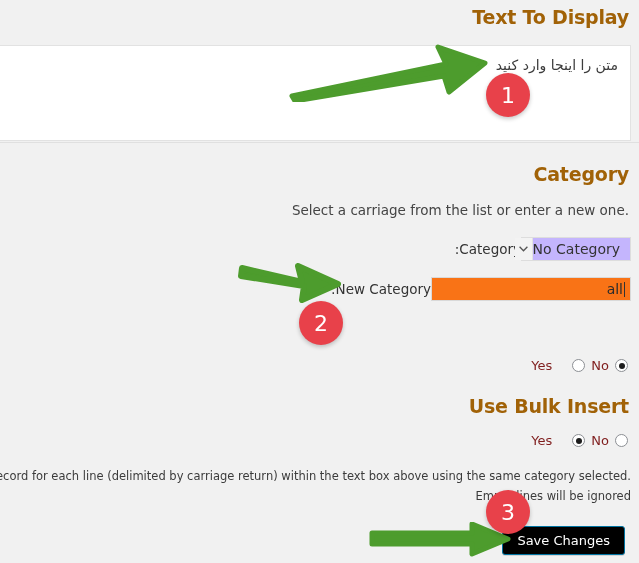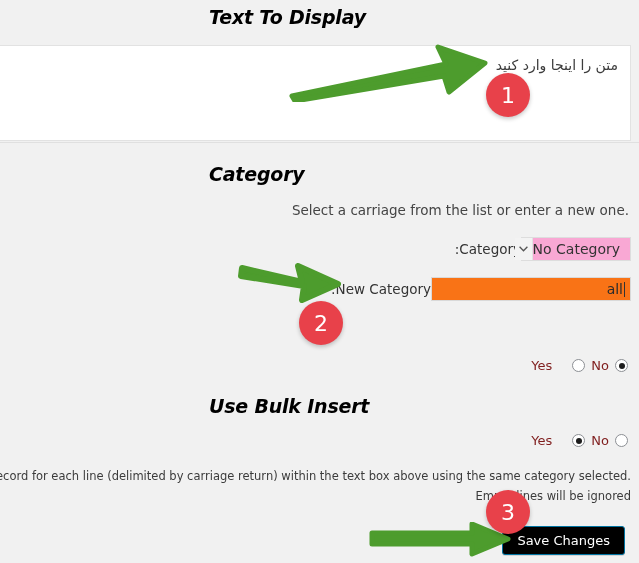--- a/index.html
+++ b/index.html
@@ -17,25 +17,25 @@
   }
 
   .page {
     position: relative;
     width: 639px;
     height: 563px;
   }
 
   
   .section-title {
+    text-align: right;
     font-size: 19px;
     font-weight: bold;
-    color: #000000;
+    color: #a16207;
     letter-spacing: -0.2px;
-    font-style: italic;
   }
 
   #title-text-to-display {
     position: absolute;
     top: 6px;
     right: 10px;
     width: 420px;
   }
 
   
@@ -102,21 +102,21 @@
   .field-label {
     font-size: 13.5px;
     color: #333;
     margin-left: 8px;
     white-space: nowrap;
   }
   .select-box {
     position: relative;
     width: 110px;
     height: 24px;
-    background: #f9a8d4;
+    background: #c4b5fd;
     border: 1px solid #ddd;
     box-sizing: border-box;
     display: flex;
     flex-direction: row-reverse;
     align-items: center;
     font-size: 14px;
     color: #333;
     padding-right: 8px;
   }
   .select-value {

